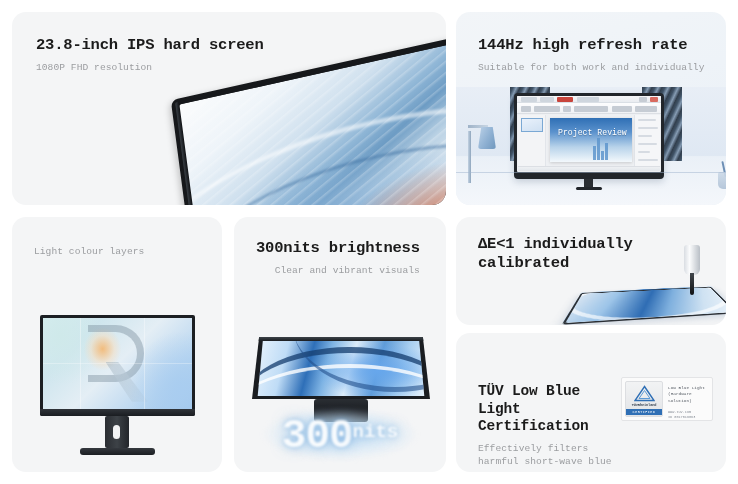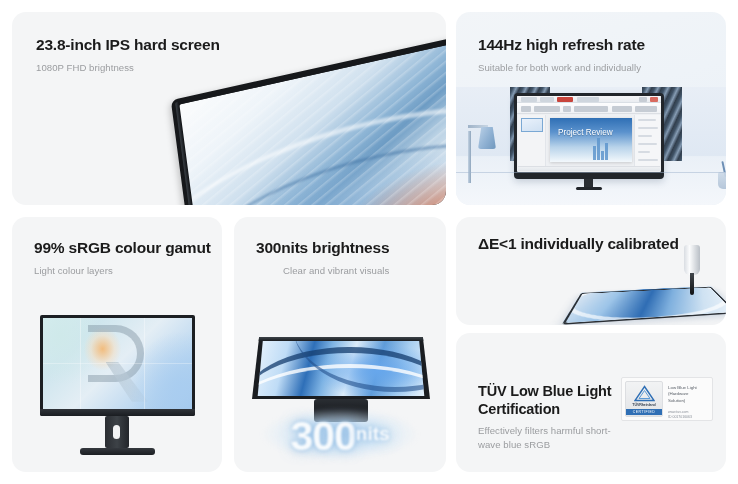--- a/index.html
+++ b/index.html
@@ -9,20 +9,21 @@
     font-family: "Liberation Sans", sans-serif;
     overflow: hidden;
   }
   .page { position: relative; width: 738px; height: 484px; background: #fff; }
 
   .card {
     position: absolute;
     background: #f4f5f6;
     border-radius: 14px;
     overflow: hidden;
+    font-family: Liberation Mono, monospace;
   }
   .card.tint {
     background: linear-gradient(165deg, #f2f5f8 0%, #eef3f8 45%, #e9eff6 100%);
   }
   .txt { position: absolute; z-index: 9; }
   .title {
     font-size: 15.5px; font-weight: bold; color: #1b1b1b;
     letter-spacing: -0.2px; line-height: 1.22;
   }
   .title.sm { font-size: 14.5px; }
@@ -368,21 +369,21 @@
   .badge-meta .badge-line { font-size: 3.5px; color: #8a9099; }
 </style>
 </head>
 <body>
 
 <div class="page">
 
   <div class="card" id="c1">
     <div class="txt t">
       <div class="title">23.8-inch IPS hard screen</div>
-      <div class="sub">1080P FHD brightness</div>
+      <div class="sub">1080P FHD resolution</div>
     </div>
     <div class="tilt-wrap">
       <div class="tilt-bezel"></div>
       <div class="tilt-screen">
         <div class="tilt-streaks"></div>
         <div class="tilt-arc"></div>
         <div class="tilt-arc2"></div>
       </div>
       <div class="tilt-edge"></div>
     </div>
@@ -452,21 +453,20 @@
         <div class="pen" style="left:9px;background:#d4a24a;transform:rotate(-4deg)"></div>
         <div class="pen" style="left:13px;background:#7fa8c9;transform:rotate(3deg)"></div>
         <div class="pen" style="left:17px;background:#b5564d;transform:rotate(11deg)"></div>
         <div class="pen-cup"></div>
       </div>
     </div>
   </div>
 
   <div class="card" id="c3">
     <div class="txt t">
-      <div class="title">99% sRGB colour gamut</div>
       <div class="sub">Light colour layers</div>
     </div>
     <div class="mon3">
       <div class="mon3-bezel">
         <div class="mon3-screen">
           <div class="r-glyph"></div>
         </div>
         <div class="mon3-vline" style="left:40px"></div>
         <div class="mon3-vline" style="left:104px"></div>
         <div class="mon3-hline" style="top:48px"></div>

